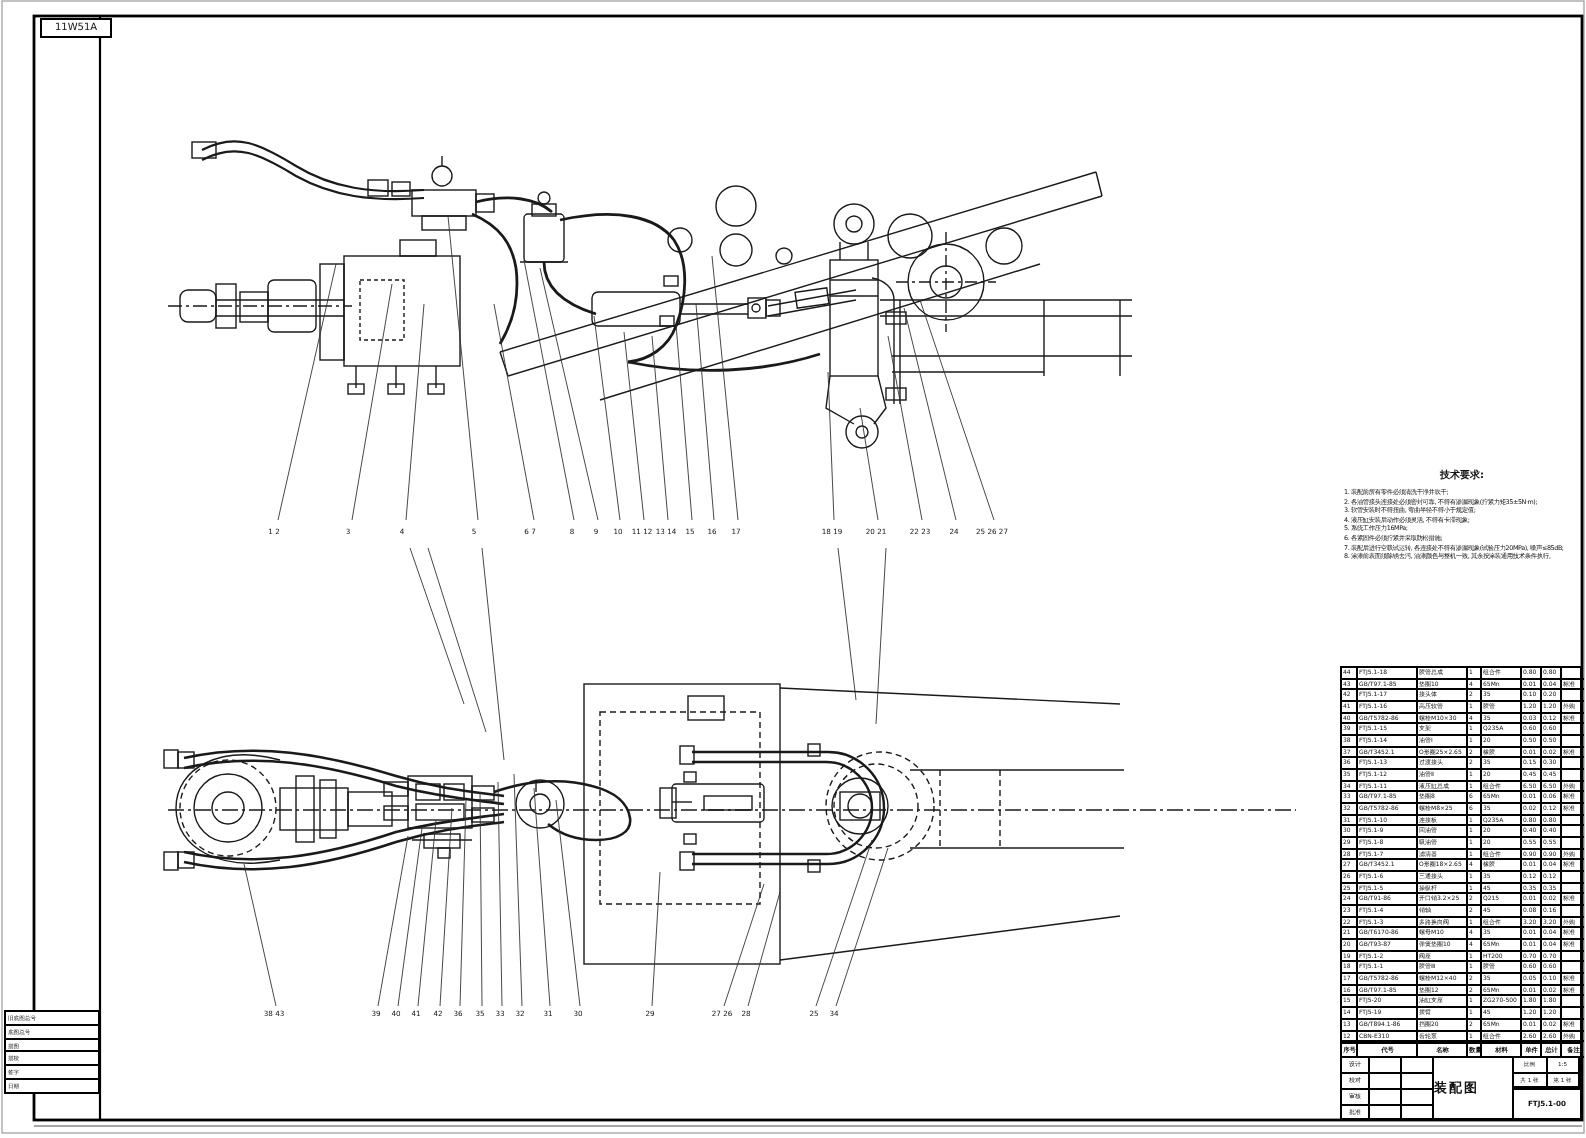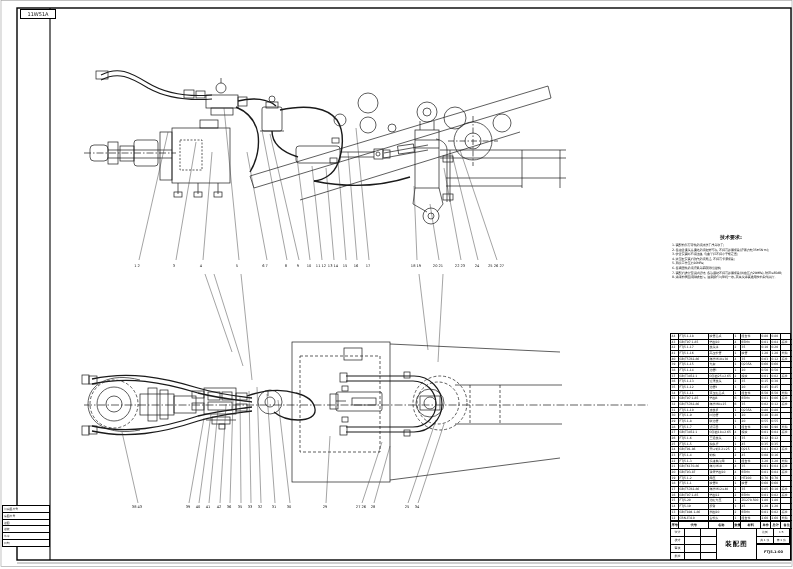--- a/index.html
+++ b/index.html
@@ -28,21 +28,21 @@
 
   
   .titleblock { position:absolute; left:670px; top:528px; width:121px; height:32px; border:0.9px solid #000; display:flex; background:#fff; }
   .tb-left { width:46px; border-right:0.6px solid #000; display:flex; flex-direction:column; }
   .tb-sigrow { flex:1; display:flex; border-bottom:0.5px solid #000; }
   .tb-sigrow:last-child { border-bottom:none; }
   .tb-sigrow > div { font-size:3px; line-height:7px; color:#111; overflow:hidden; }
   .tb-sig-label { width:14px; border-right:0.5px solid #000; text-align:center; }
   .tb-sig-name { width:16px; border-right:0.5px solid #000; }
   .tb-sig-date { flex:1; }
-  .tb-mid { width:40px; border-right:0.6px solid #000; display:flex; align-items:center; justify-content:center; }
+  .tb-mid { width:40px; border-right:0.6px solid #000; display:flex; align-items:center; }
   .tb-title { font-size:6.5px; font-weight:bold; color:#111; letter-spacing:1px; }
   .tb-right { flex:1; display:flex; flex-direction:column; }
   .tb-mini { height:16px; border-bottom:0.6px solid #000; display:grid; grid-template-columns:1fr 1fr; grid-template-rows:1fr 1fr; }
   .tb-mini > div { border-right:0.5px solid #000; border-bottom:0.5px solid #000; font-size:2.8px; line-height:7px; text-align:center; color:#111; overflow:hidden; }
   .tb-code { flex:1; display:flex; align-items:center; justify-content:center; font-size:3.6px; font-weight:bold; color:#111; }
 
   
   .margin-strip { position:absolute; left:2px; top:505px; width:48px; height:42px; border:0.8px solid #000; display:flex; flex-direction:column; background:#fff; }
   .strip-row { flex:1; border-bottom:0.5px solid #000; font-size:2.8px; line-height:6.5px; padding-left:1px; color:#111; overflow:hidden; white-space:nowrap; }
   .strip-row:last-child { border-bottom:none; }

